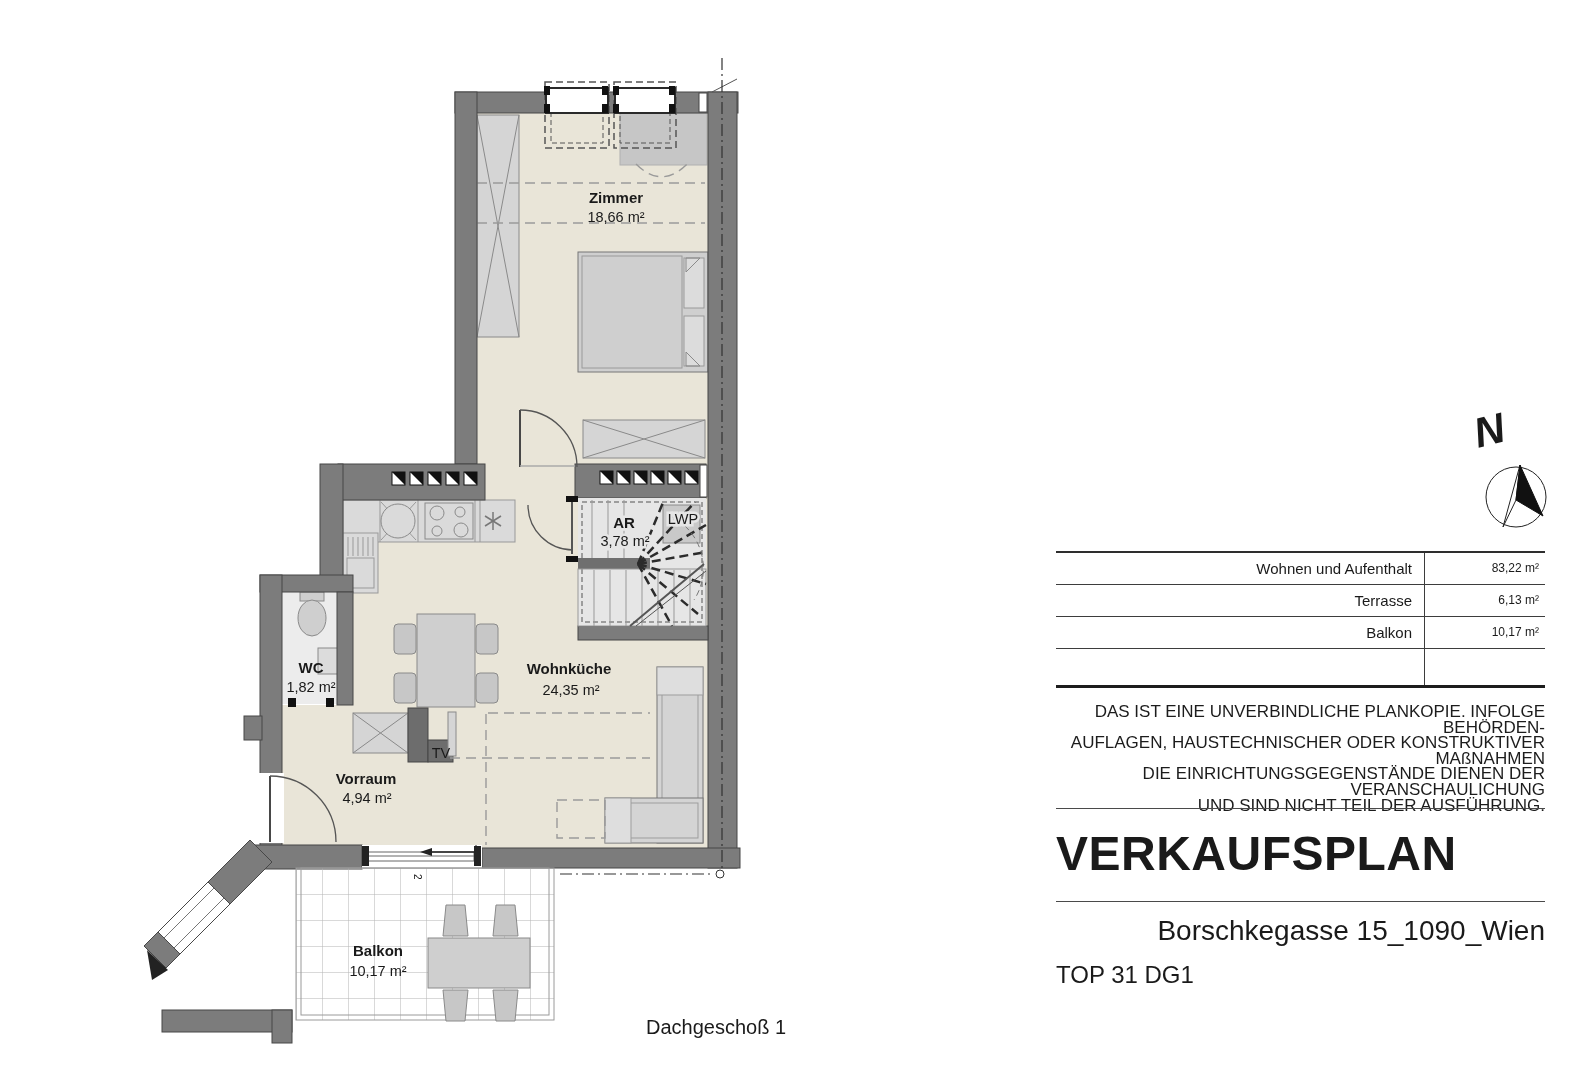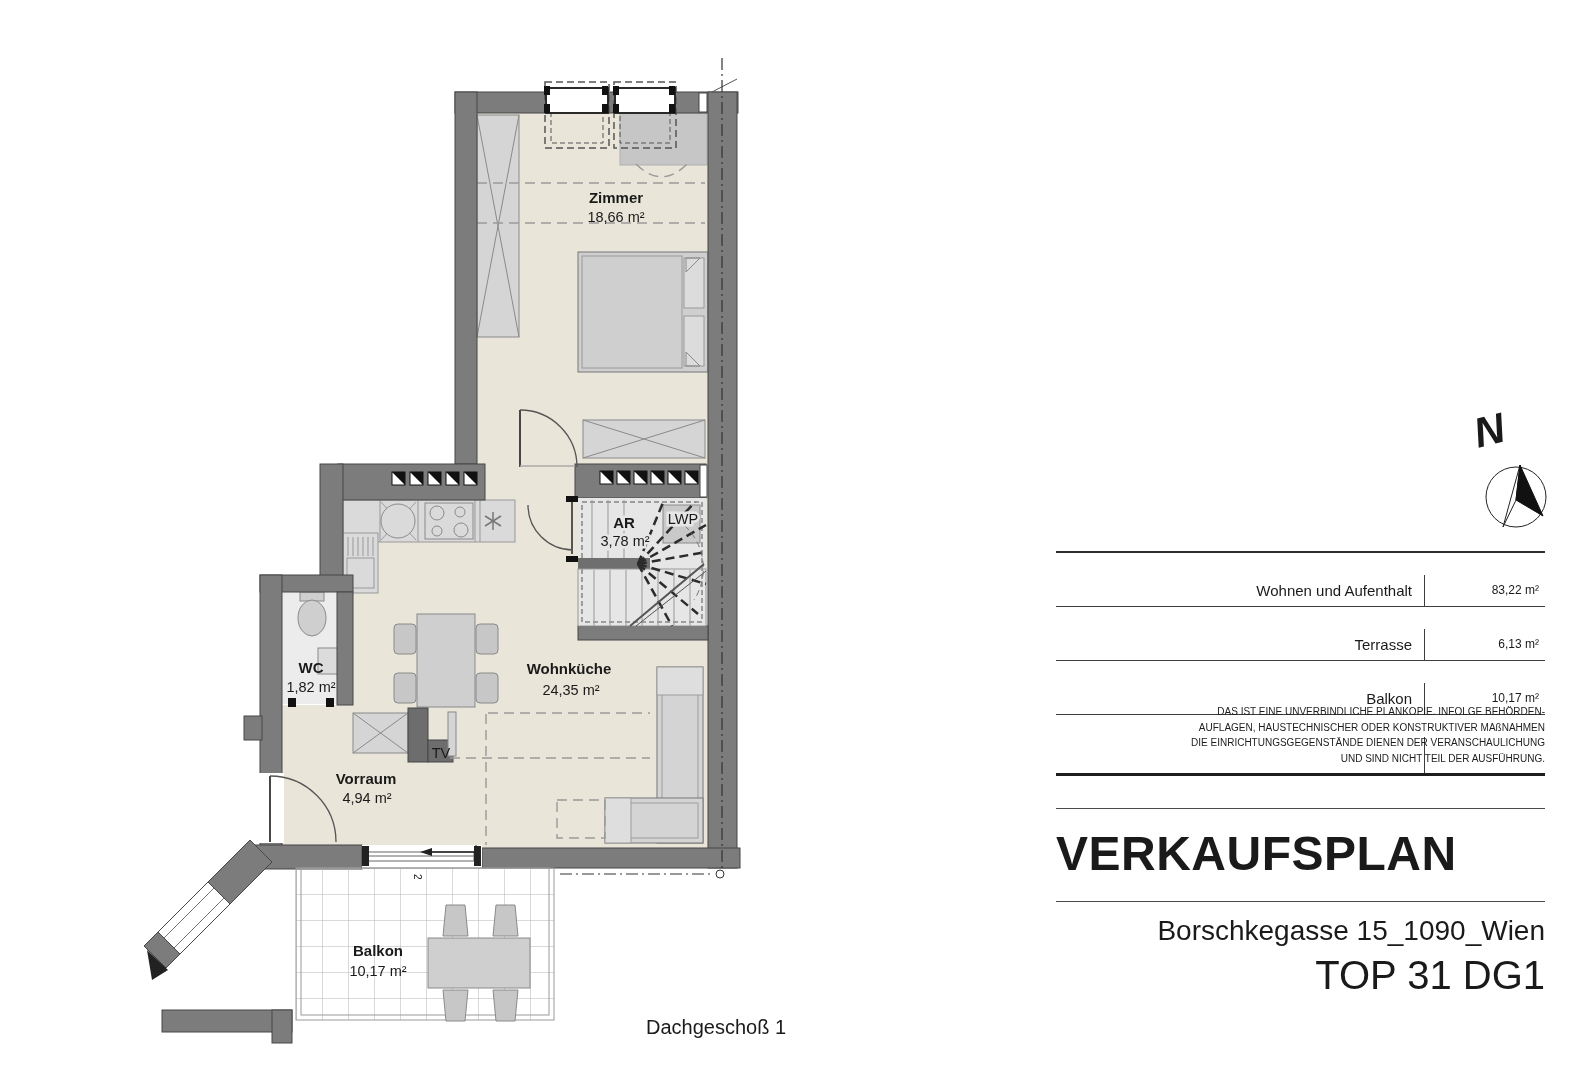--- a/index.html
+++ b/index.html
@@ -5,29 +5,29 @@
   html,body{margin:0;padding:0;background:#fff;}
   .sheet{position:relative;width:1578px;height:1080px;background:#fff;overflow:hidden;
          font-family:"Liberation Sans",sans-serif;color:#1a1a1a;}
   .abs{position:absolute;}
   svg text{font-family:"Liberation Sans",sans-serif;fill:#1a1a1a;}
   .rname{font-weight:700;font-size:15px;text-anchor:middle;}
   .rarea{font-size:14.5px;text-anchor:middle;}
   .halo2{paint-order:stroke;stroke:#e6e6e6;stroke-width:5px;}
   
   .sum-table{left:1056px;top:551px;width:489px;border-top:2px solid #2e2e2e;border-bottom:3px solid #1d1d1d;}
-  .srow{display:flex;height:31px;border-bottom:1px solid #3d3d3d;margin-top:22px;}
+  .srow{display:flex;height:31px;border-bottom:1px solid #3d3d3d;}
   .srow.empty{height:36px;border-bottom:none;}
   .slabel{width:356px;text-align:right;padding-right:12px;font-size:15px;line-height:31px;}
   .sval{flex:1;border-left:1px solid #3d3d3d;text-align:right;padding-right:6px;font-size:12px;line-height:31px;}
-  .disclaimer{left:1056px;top:704px;width:489px;text-align:right;font-size:10px;line-height:15.6px;color:#1c1c1c;}
+  .disclaimer{left:1056px;top:704px;width:489px;text-align:right;font-size:17px;line-height:15.6px;color:#1c1c1c;}
   .rule{left:1056px;width:489px;height:0;border-top:1px solid #4a4a4a;}
   .title{left:1056px;top:826px;width:489px;font-size:48px;line-height:56px;font-weight:700;letter-spacing:.5px;}
   .address{left:1056px;top:912px;width:489px;text-align:right;font-size:28px;line-height:38px;}
-  .unit{left:1056px;top:956px;width:489px;text-align:right;font-size:40px;line-height:38px;}
+  .unit{left:1056px;top:956px;width:489px;text-align:left;font-size:24px;line-height:38px;}
   .scale{left:1056px;top:1036px;width:489px;text-align:right;font-size:21px;margin-top:40px;}
   .floor-label{left:646px;top:1016px;font-size:20px;}
 </style>
 </head>
 <body>
 
 <div class="sheet">
 
   <svg class="abs" style="left:0;top:0" width="1578" height="1080" viewBox="0 0 1578 1080">
     <defs>

